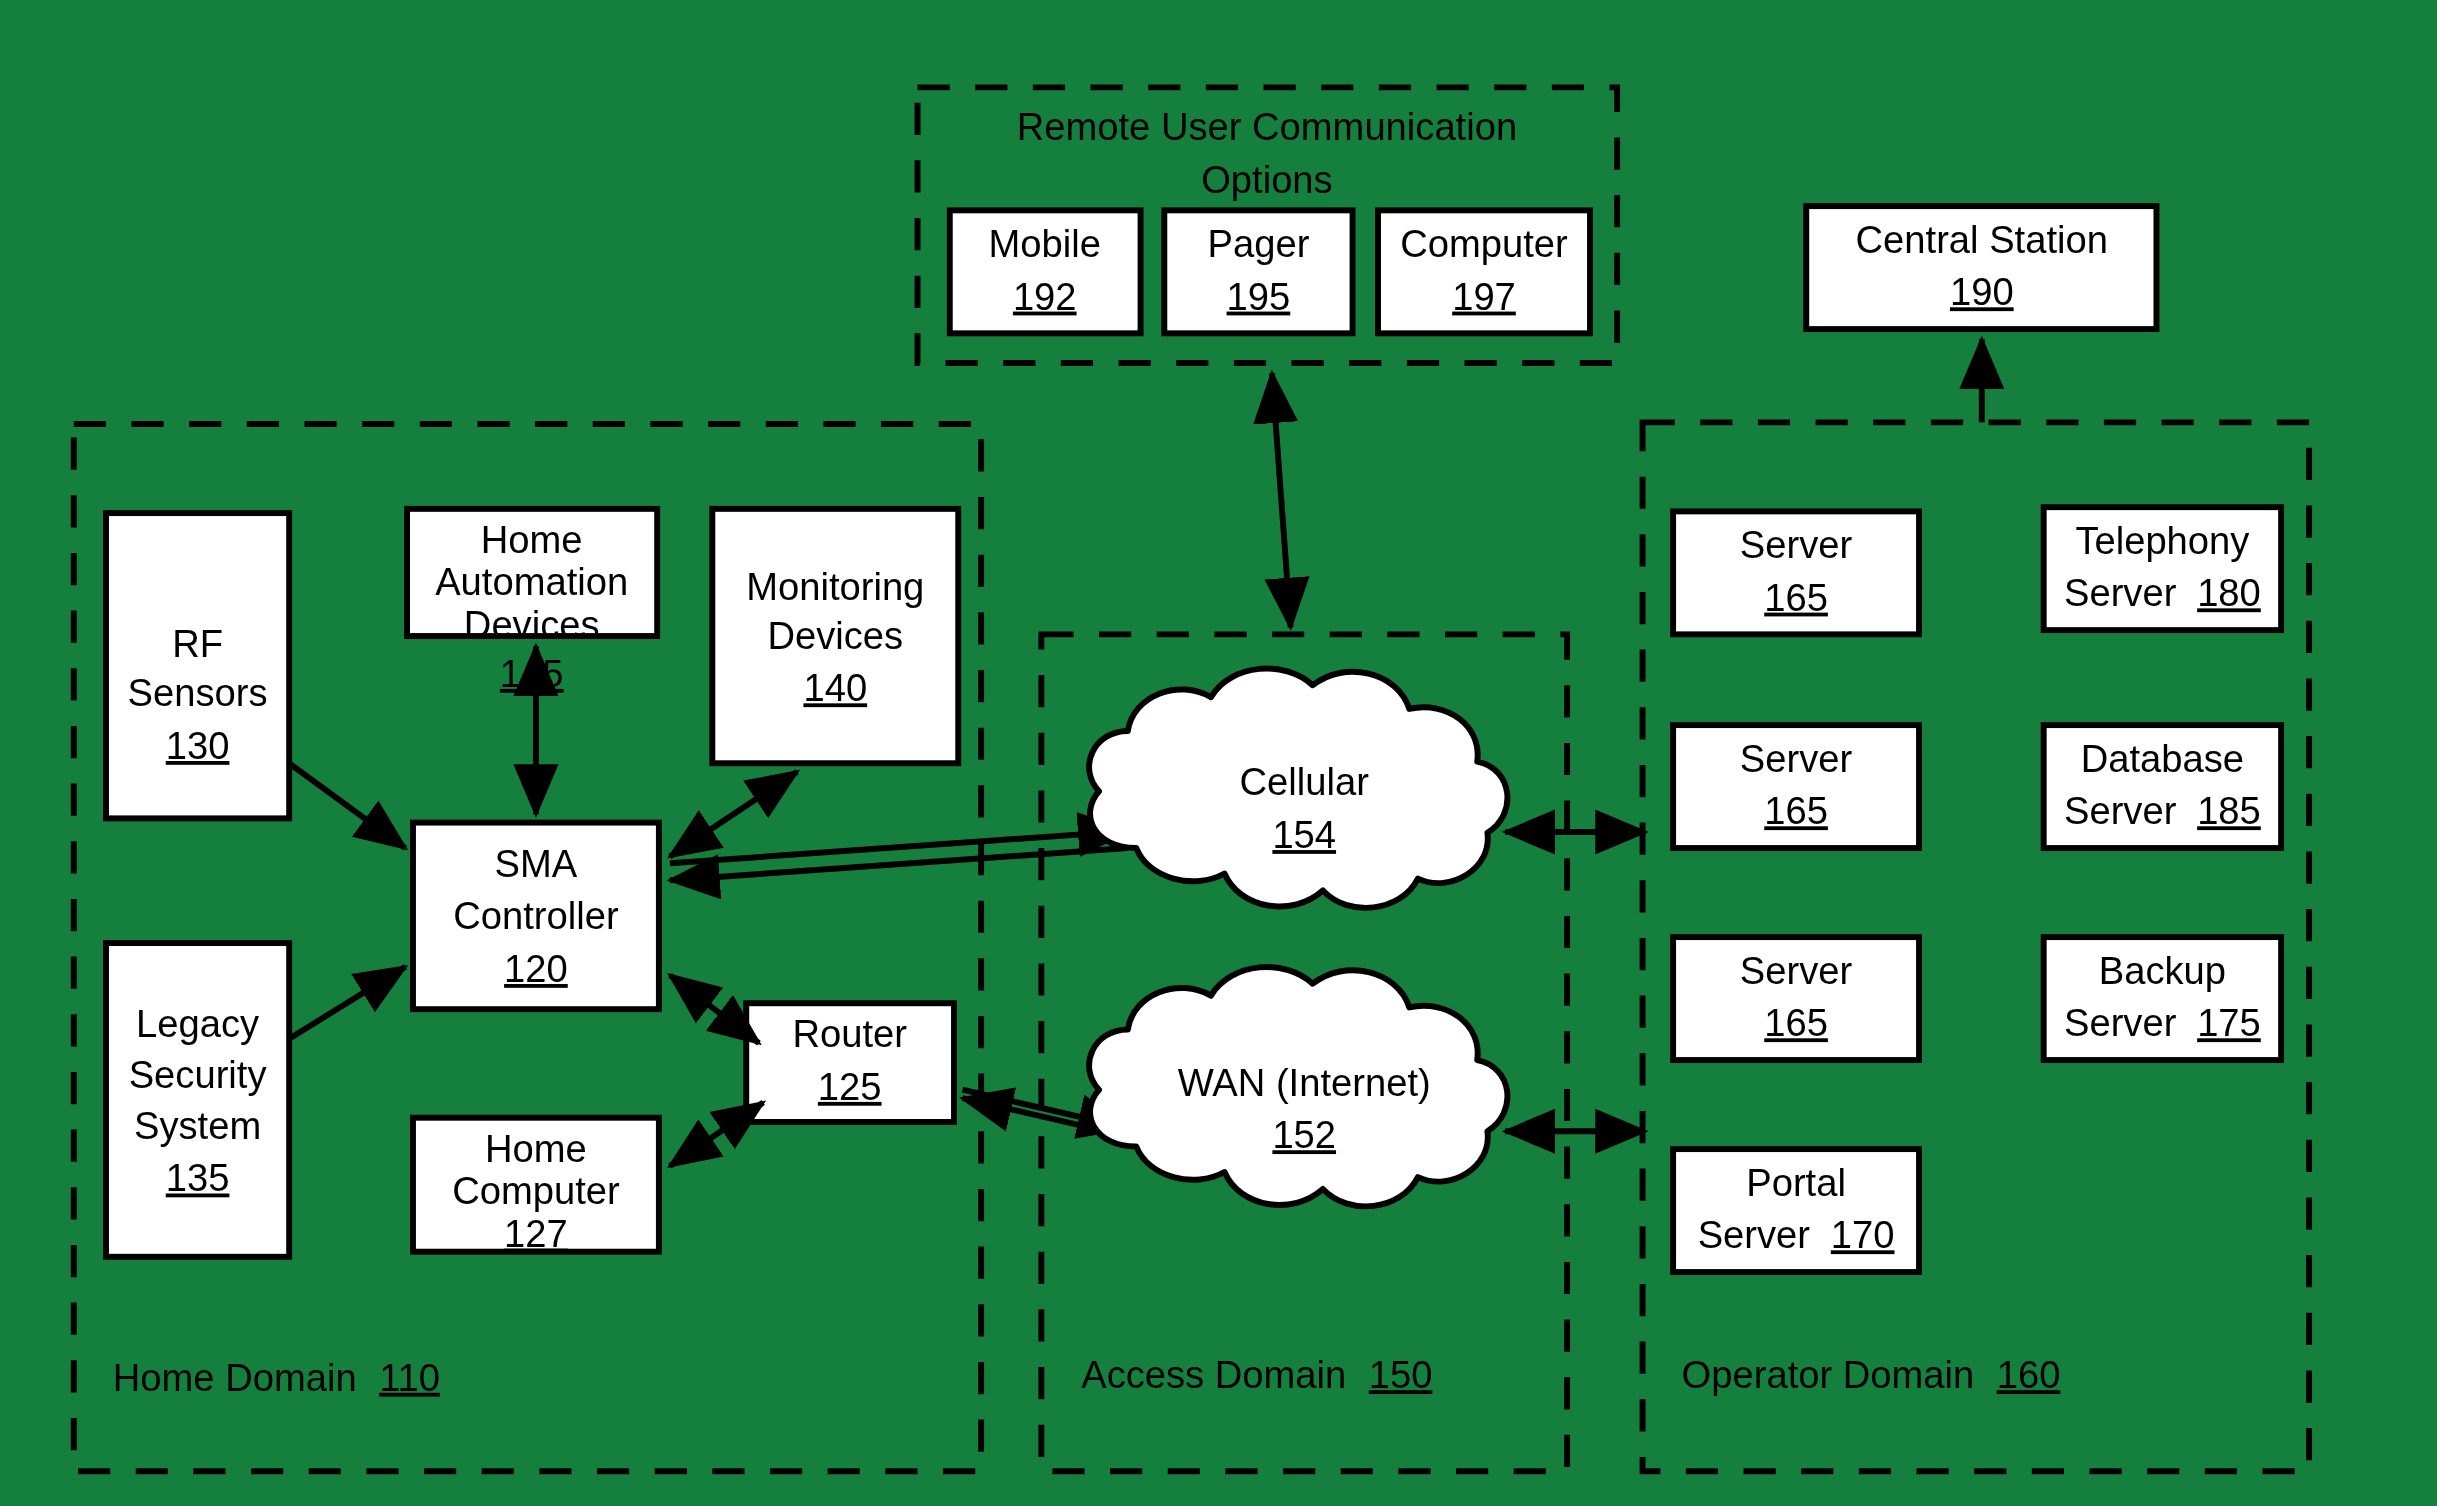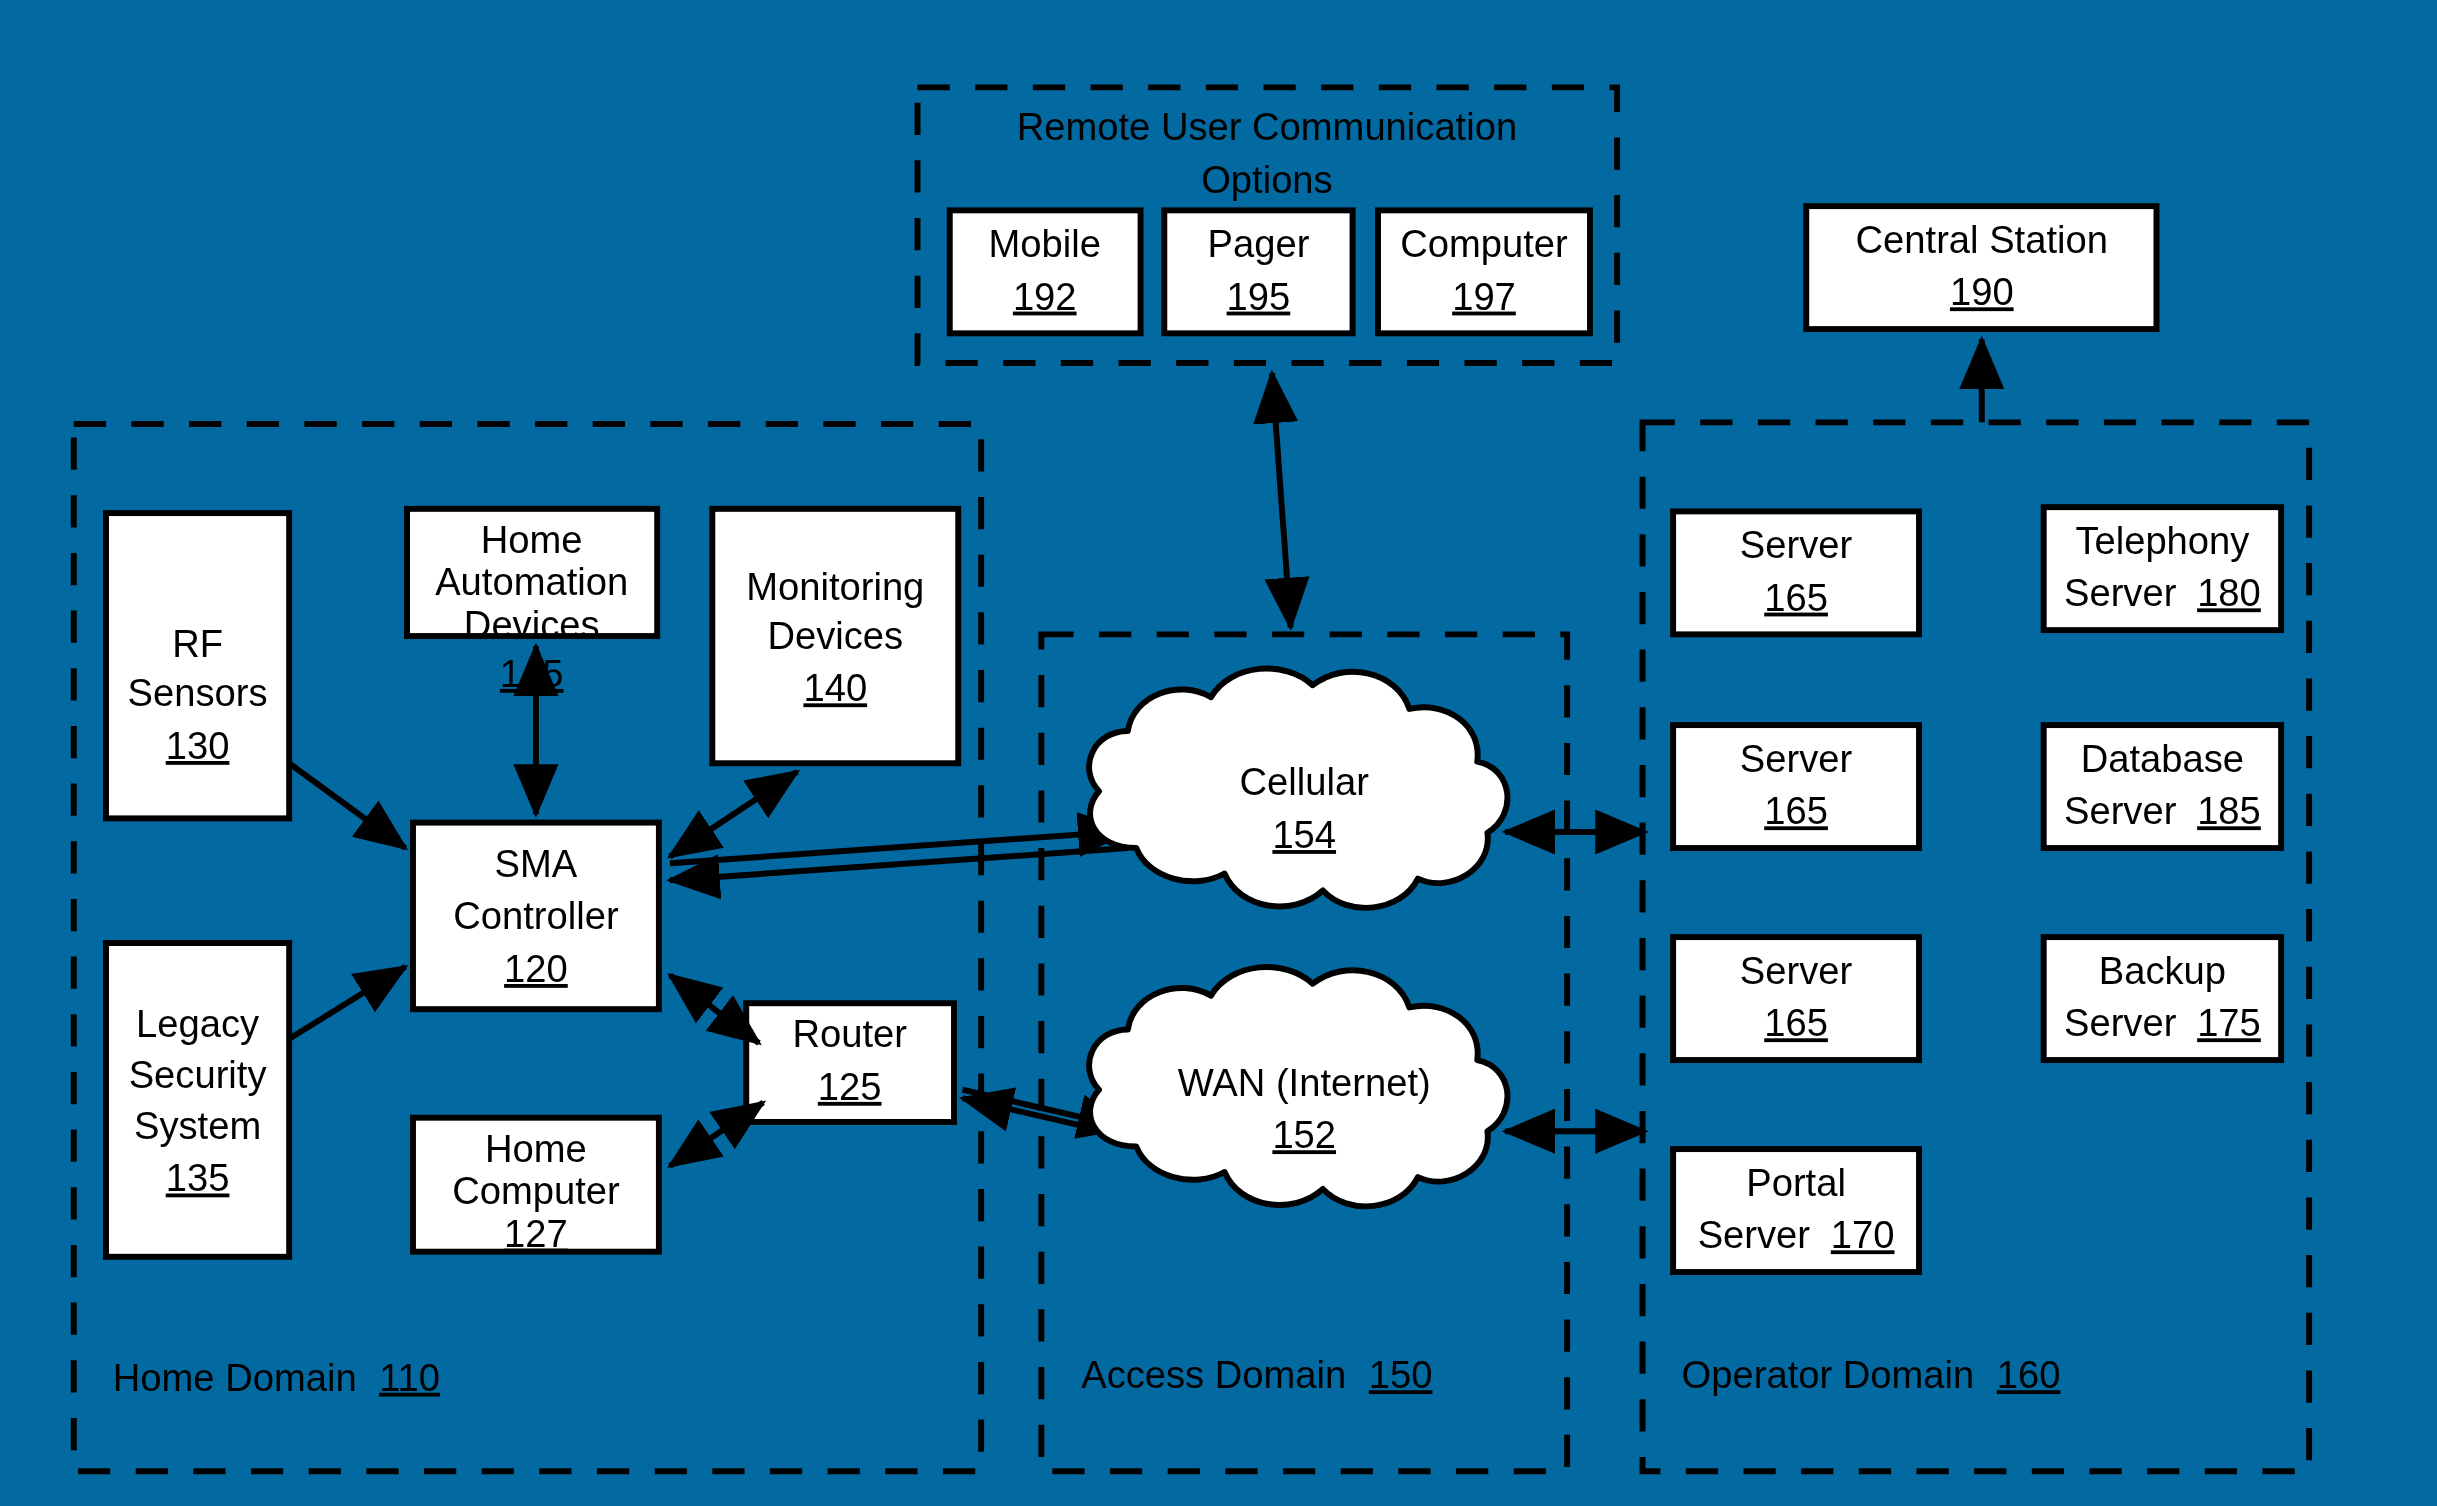--- a/index.html
+++ b/index.html
@@ -10,21 +10,21 @@
   body {
     width: 2438px;
     height: 1507px;
     font-family: "Liberation Sans", sans-serif;
     overflow: hidden;
   }
   #diagram-root {
     position: relative;
     width: 2438px;
     height: 1507px;
-    background: #0369a1;
+    background: #15803d;
   }
   svg.layer {
     position: absolute;
     top: 0;
     left: 0;
     width: 2438px;
     height: 1507px;
   }
   .solid-box {
     fill: #ffffff;

